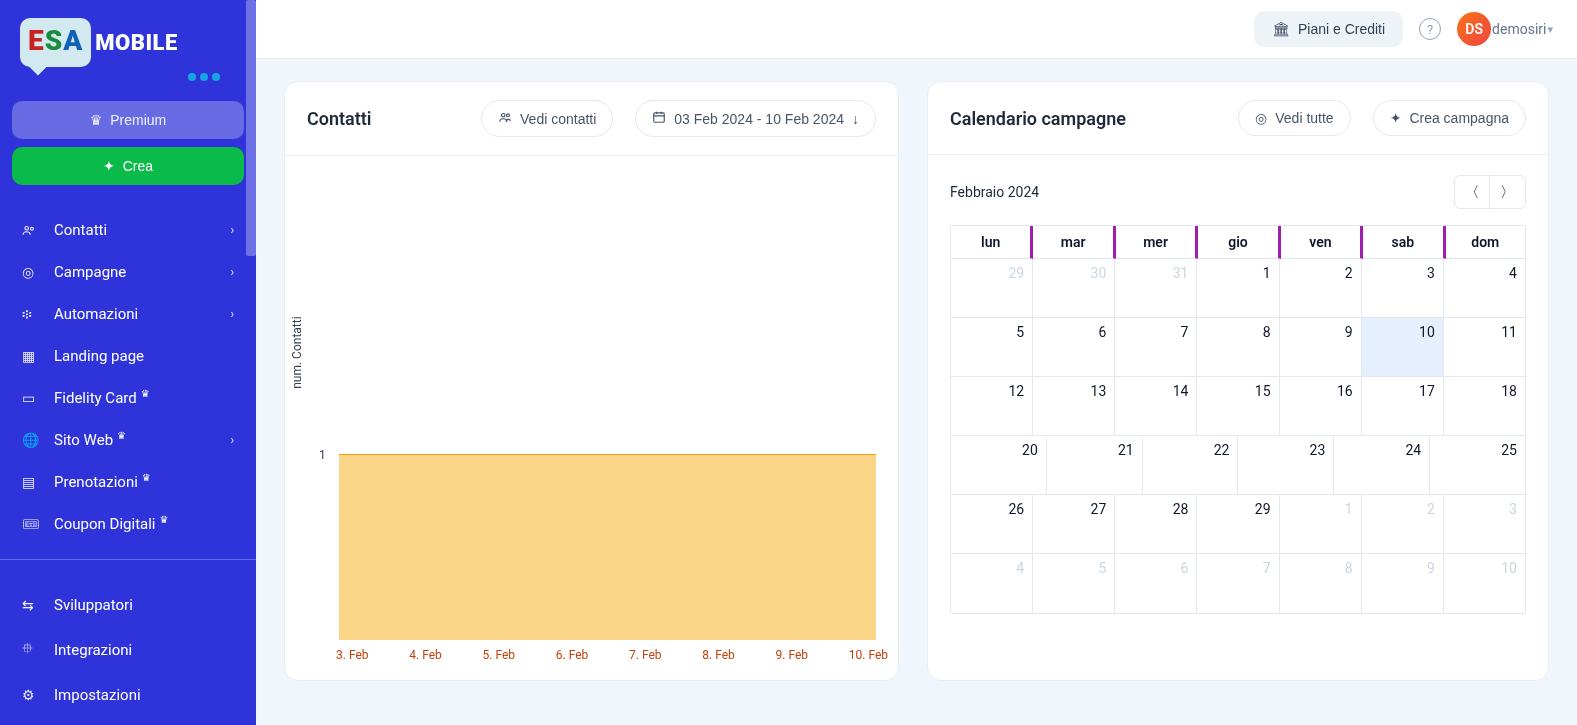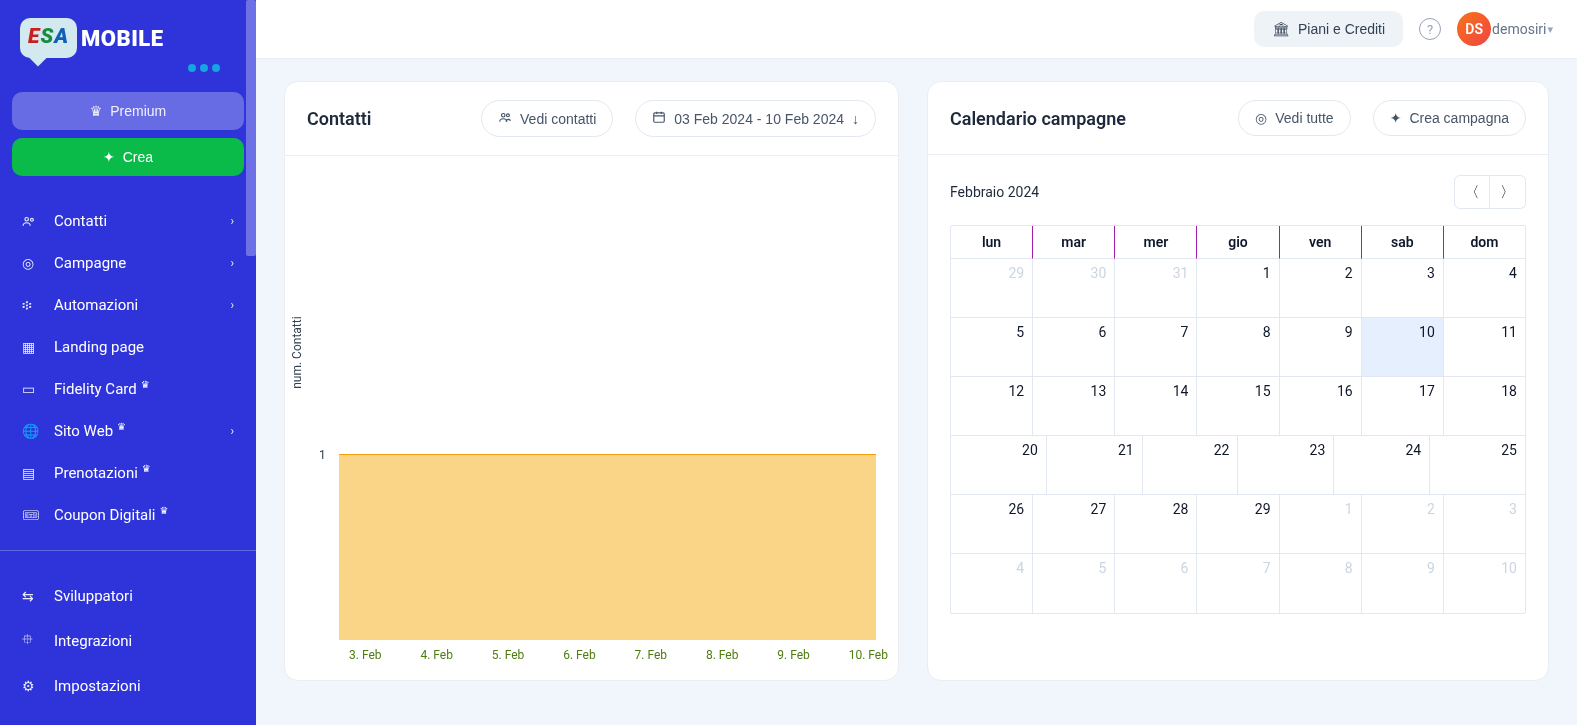--- a/index.html
+++ b/index.html
@@ -56,23 +56,22 @@
       left: 12px;
       width: 12px;
       height: 12px;
       background: #d1e9ef;
       transform: rotate(45deg);
     }
     .logo-esa {
       position: relative;
       z-index: 1;
       font-weight: 900;
-      font-size: 21px;
+      font-size: 28px;
       letter-spacing: 1px;
-      font-style: italic;
       margin-top: 24px;
     }
     .logo-esa .e { color: #c82020; }
     .logo-esa .s { color: #1a8b3e; }
     .logo-esa .a { color: #1060b8; }
     .logo-mobile {
       font-weight: 900;
       font-size: 22px;
       color: #fff;
       letter-spacing: 0.5px;
@@ -301,27 +300,27 @@
     .chart-bar {
       position: absolute;
       left: 6px;
       right: -12px;
       bottom: 20px;
       background: #fbd587;
       border-top: 1px solid #f59e0b;
     }
     .x-ticks {
       position: absolute;
-      left: 16px;
+      left: 3px;
       right: -24px;
       bottom: -2px;
       display: flex;
       justify-content: space-between;
       font-size: 12px;
-      color: #4d7c0f;
+      color: #c2410c;
     }
     .calendar-area {
       padding: 20px 22px;
       flex: 1;
     }
     .calendar-top {
       display: flex;
       align-items: center;
       justify-content: space-between;
       margin-bottom: 16px;
@@ -355,21 +354,21 @@
     .cal-header-row {
       display: flex;
     }
     .cal-header-cell {
       flex: 1;
       text-align: center;
       padding: 8px 0;
       font-size: 14px;
       font-weight: 600;
       color: #0f172a;
-      border-right: 1px solid #a21caf;
+      border-right: 3px solid #a21caf;
       border-bottom: 1px solid #e2e8f0;
     }
     .cal-header-cell:last-child { border-right: none; }
     .cal-row { display: flex; }
     .cal-cell {
       flex: 1;
       min-height: 59px;
       border-right: 1px solid #e2e8f0;
       border-bottom: 1px solid #e2e8f0;
       padding: 6px 8px;

